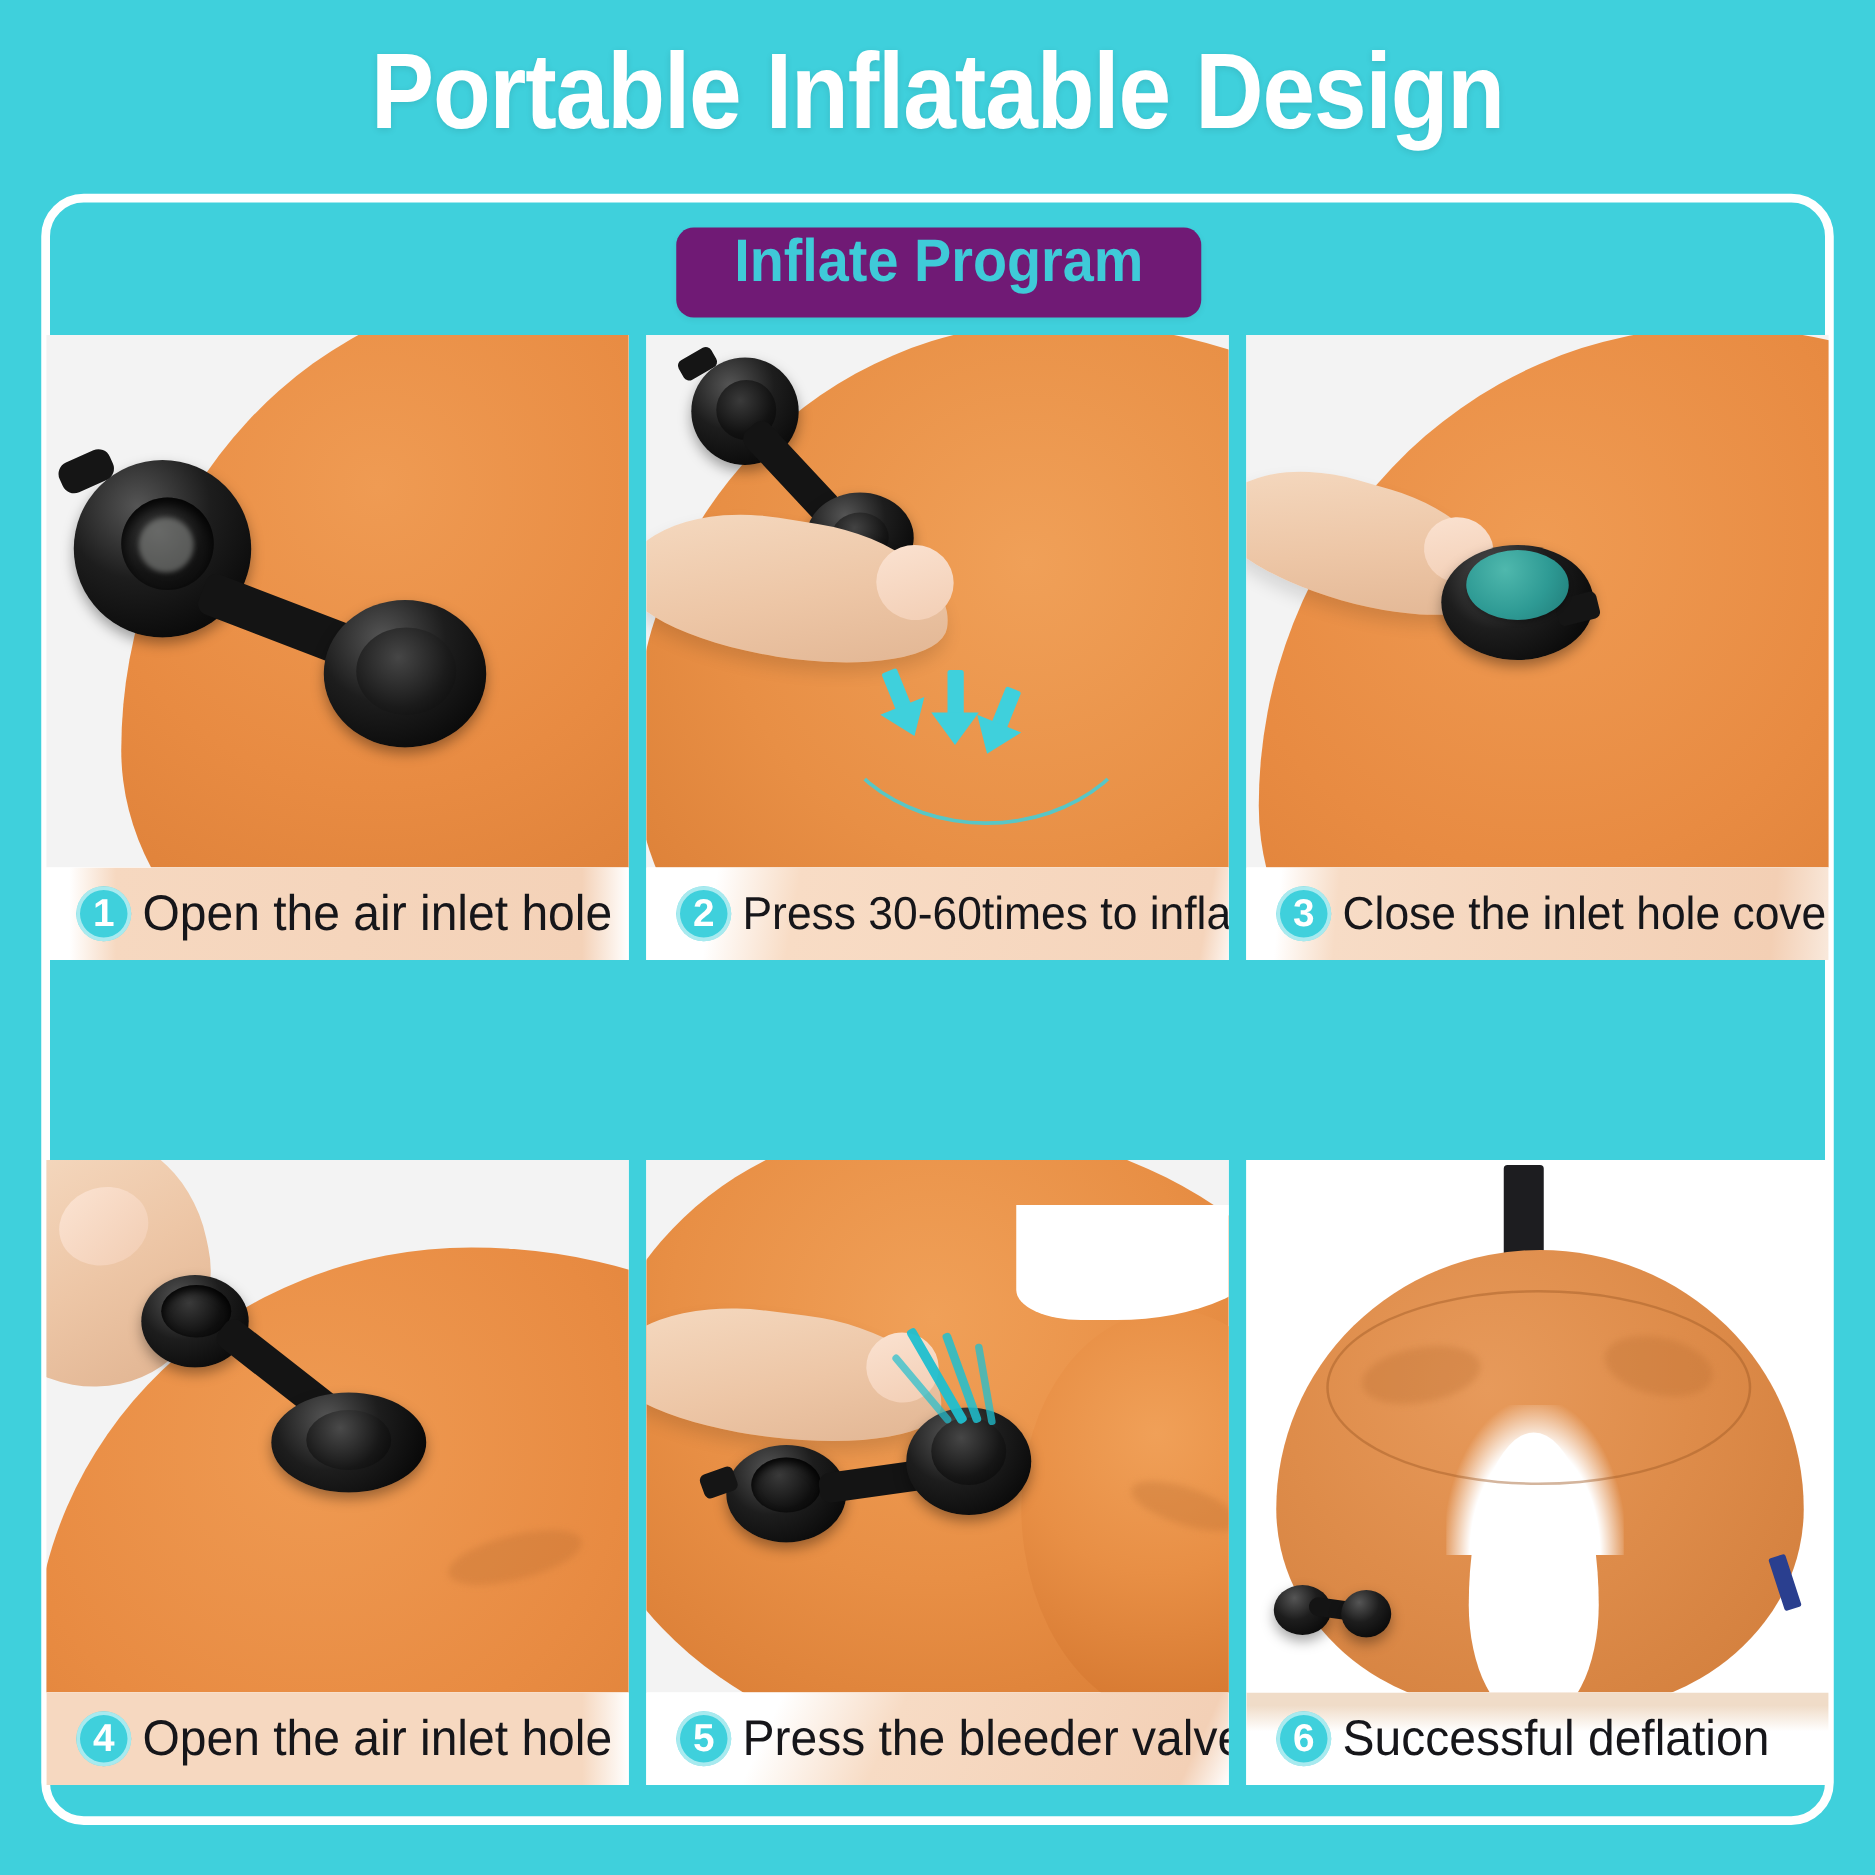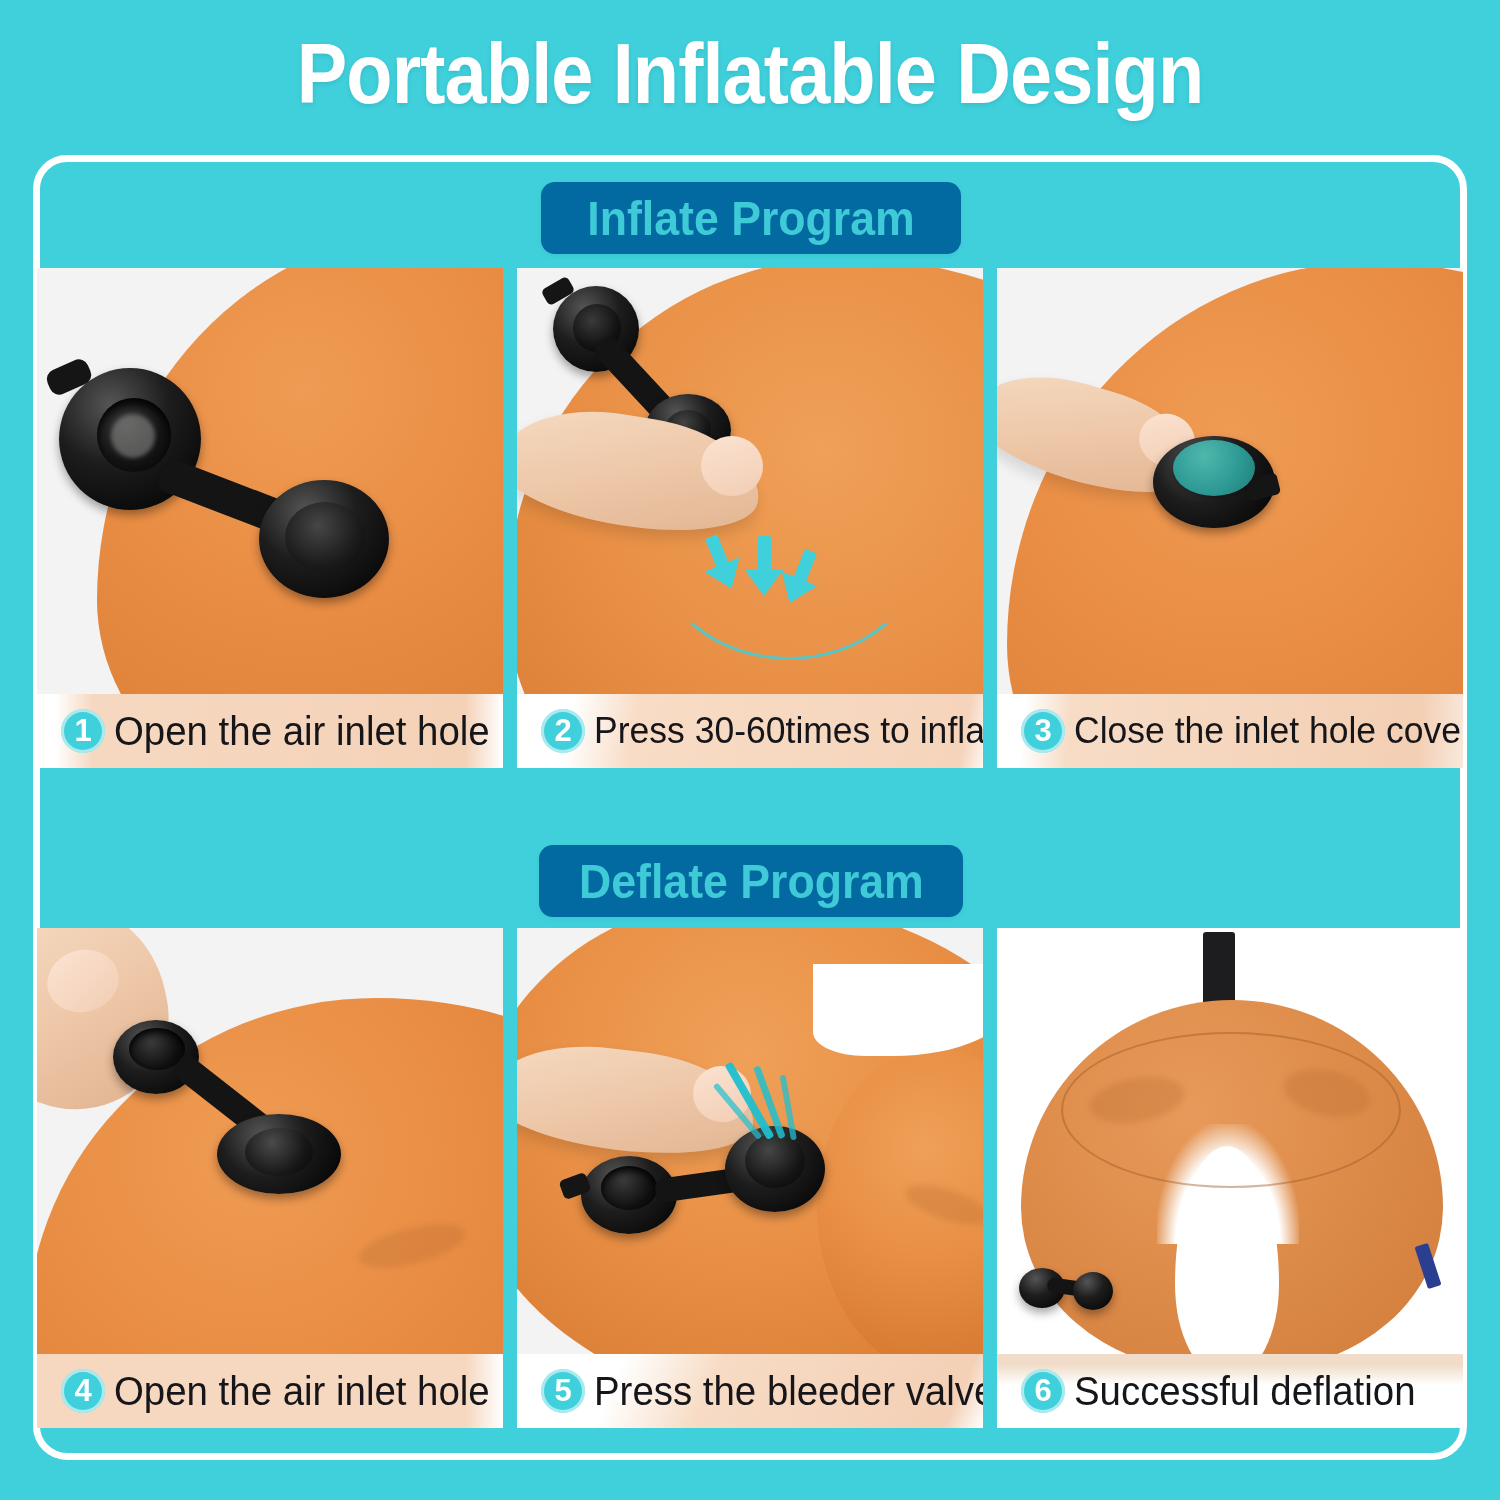--- a/index.html
+++ b/index.html
@@ -33,23 +33,23 @@
     width:1434px;height:1305px;
     border:7px solid #ffffff;
     border-radius:34px;
     box-sizing:border-box;
     pointer-events:none;
   }
 
   
   .pill{
     position:absolute;
-    background:#0369a1;
+    background:#701a75;
     border-radius:14px;
-    display:flex;align-items:center;justify-content:center;
+    display:flex;justify-content:center;
     box-shadow:0 2px 5px rgba(0,0,0,.06);
   }
   .pill span{
     font-family:"Liberation Sans", sans-serif;
     font-weight:bold;
     font-size:48px;
     color:#3fcad8;
     transform:scaleX(0.93);
     white-space:nowrap;
   }
@@ -250,23 +250,20 @@
       <div class="nub" style="left:248px;top:208px;width:34px;height:22px;transform:rotate(-14deg);"></div>
       <div style="position:absolute;left:176px;top:172px;width:82px;height:56px;border-radius:50%;background:radial-gradient(circle at 38% 28%,#4fb8ad 0%,#2e9a94 55%,#1f7a77 100%);box-shadow:0 2px 4px rgba(0,0,0,.3);"></div>
     </div>
     <div class="caption cap-small">
       <div class="capbg skin3"></div>
       <div class="capnum">3</div>
       <div class="captext">Close the inlet hole cover</div>
     </div>
   </div>
 
-  <div class="pill" id="pill-deflate">
-    <span>Deflate Program</span>
-  </div>
 
   <div class="panel row2 col1">
     <div class="photo">
       <div class="pillow orange-a" style="left:-10px;top:70px;width:700px;height:600px;border-radius:50% 50% 46% 54% / 56% 44% 56% 44%;"></div>
 
       <div class="finger skin" style="left:-60px;top:-18px;width:190px;height:200px;transform:rotate(-12deg);border-radius:40% 44% 48% 52% / 52% 50% 46% 48%;"></div>
       <div class="nail" style="left:10px;top:22px;width:72px;height:62px;transform:rotate(-16deg);"></div>
 
       <div class="valve-ring" style="left:76px;top:92px;width:86px;height:74px;"></div>
       <div style="position:absolute;left:92px;top:100px;width:56px;height:42px;border-radius:50%;background:radial-gradient(circle at 40% 34%,#3a3a3a,#101010 60%,#030303);box-shadow:inset 0 4px 7px rgba(0,0,0,.9);"></div>

